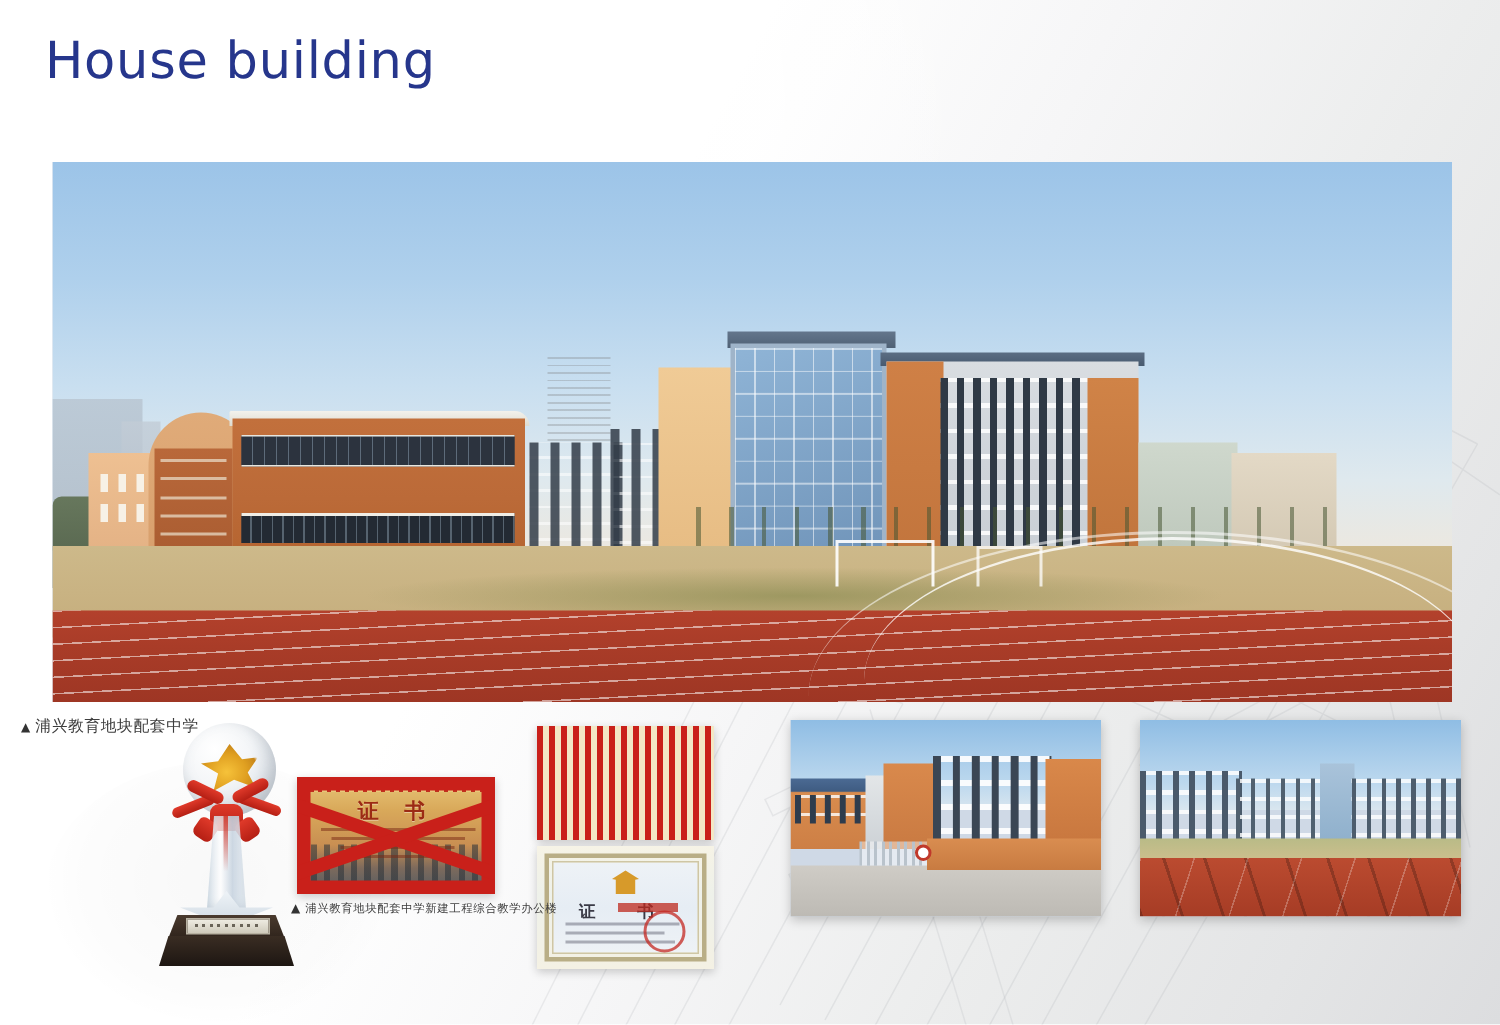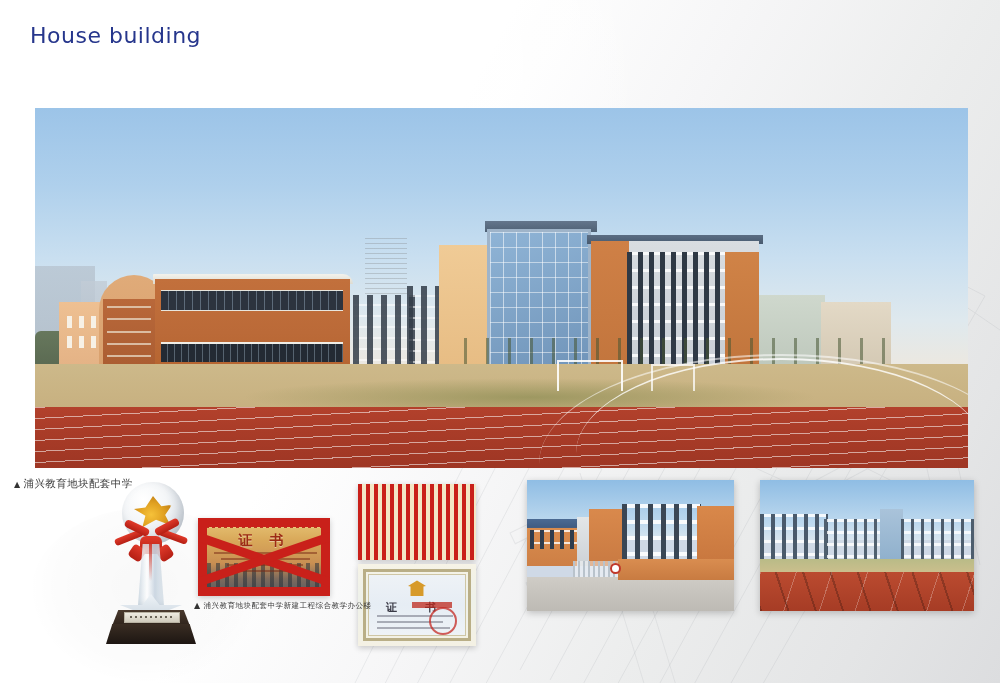--- a/index.html
+++ b/index.html
@@ -33,21 +33,21 @@
   .wm-blob{
     position:absolute;left:30px;bottom:0px;width:230px;height:175px;
     border-radius:50%;
     background:radial-gradient(ellipse at 50% 45%,rgba(0,0,0,.028) 0%,rgba(0,0,0,.012) 55%,rgba(0,0,0,0) 72%);
     pointer-events:none;
   }
 
   
   .header{position:absolute;left:30px;top:24px;}
   .title-en{
-    font-size:22px;letter-spacing:.5px;font-weight:400;color:#26368c;line-height:1.05;
+    font-size:34px;letter-spacing:.5px;font-weight:400;color:#26368c;line-height:1.05;
     font-family:"DejaVu Sans","Liberation Sans",sans-serif;
   }
   .title-cn{
     margin-top:6px;font-size:14px;font-weight:700;color:#1d2a7a;letter-spacing:4px;
     font-family:"DejaVu Sans","Liberation Sans",sans-serif;
   }
 
   
   .photo{position:absolute;overflow:hidden;background:#cfd9e6;}
   .photo.shadow{box-shadow:0 2px 7px rgba(0,0,0,.22);}

